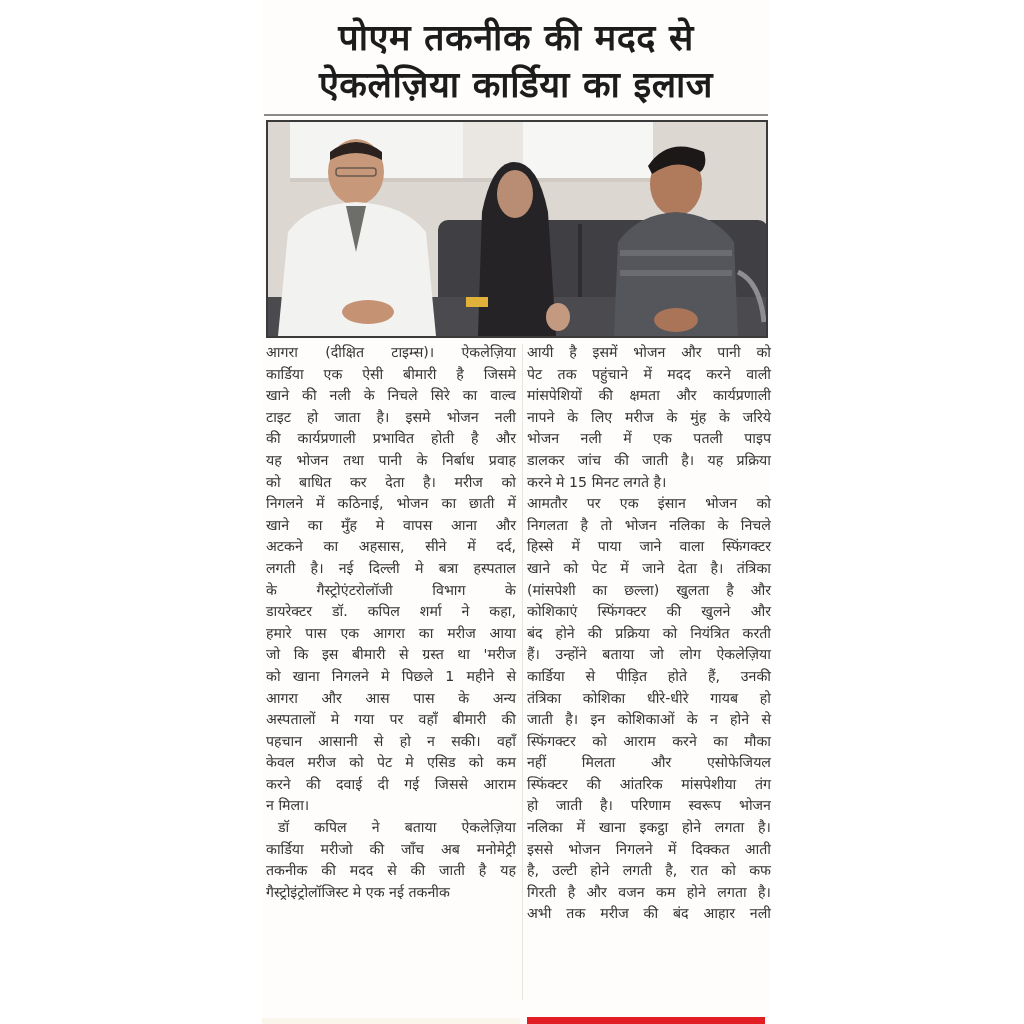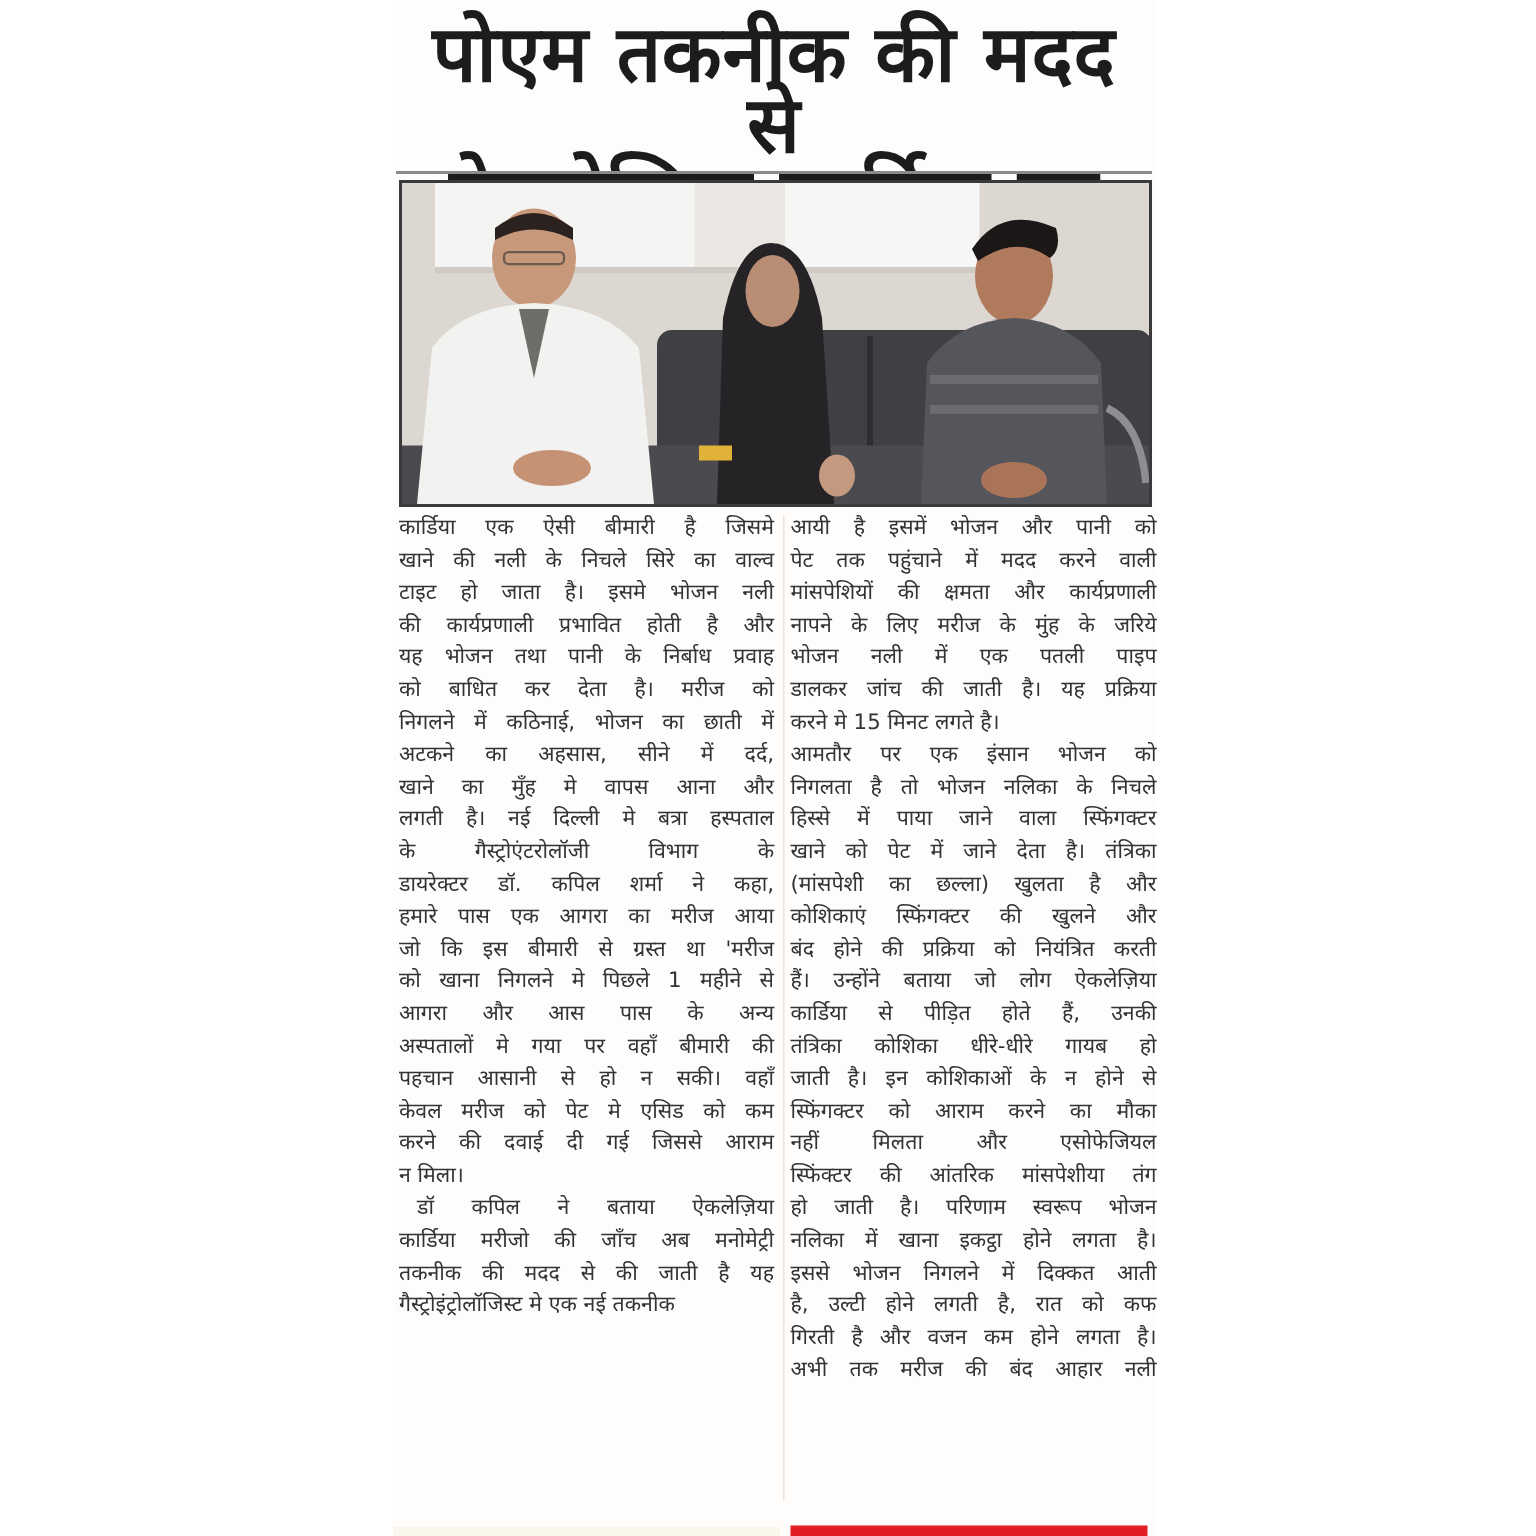--- a/index.html
+++ b/index.html
@@ -9,21 +9,21 @@
       font-family: "DejaVu Sans", "Liberation Sans", sans-serif;
       color: #2b2b2b;
     }
     .clip {
       position: absolute; left: 262px; top: 0; width: 508px; height: 1024px;
       background: #fefdfb;
     }
     .headline {
       position: absolute; left: 262px; top: 14px; width: 508px;
       text-align: center; font-weight: bold; color: #1c1c1c;
-      font-size: 52px; line-height: 47px; letter-spacing: 0.5px;
+      font-size: 36px; line-height: 47px; letter-spacing: 0.5px;
       font-family: "DejaVu Sans", sans-serif;
     }
     .headline-rule {
       position: absolute; left: 264px; top: 114px; width: 504px; height: 2px;
       background: #8a8a8a;
     }
     .photo {
       position: absolute; left: 266px; top: 120px; width: 502px; height: 218px;
       border: 2px solid #3a3a3a; box-sizing: border-box; overflow: hidden;
       background: #d9d5d0;
@@ -96,29 +96,30 @@
     <rect x="352" y="148" width="112" height="6" fill="#6b6c72"></rect>
     <ellipse cx="408" cy="198" rx="22" ry="12" fill="#a97458"></ellipse>
 
     <path d="M470 150 Q492 160 496 200" stroke="#8d8d92" stroke-width="5" fill="none"></path>
   </svg>
 </div>
 
 <div class="col-divider"></div>
 
 <div class="col col-left" id="col-left">
+    <span class="line">आगरा (दीक्षित टाइम्स)। ऐकलेज़िया</span>
     <span class="line">कार्डिया एक ऐसी बीमारी है जिसमे</span>
     <span class="line">खाने की  नली के निचले सिरे का वाल्व</span>
     <span class="line">टाइट हो जाता है। इसमे भोजन नली</span>
     <span class="line">की कार्यप्रणाली प्रभावित होती है और</span>
     <span class="line">यह भोजन तथा पानी के निर्बाध प्रवाह</span>
     <span class="line">को बाधित कर देता है। मरीज को</span>
     <span class="line">निगलने में कठिनाई, भोजन का छाती में</span>
+    <span class="line">खाने का मुँह मे वापस आना  और</span>
     <span class="line">अटकने का अहसास, सीने में दर्द,</span>
-    <span class="line">खाने का मुँह मे वापस आना  और</span>
     <span class="line">लगती है। नई दिल्ली मे बत्रा हस्पताल</span>
     <span class="line">के गैस्ट्रोएंटरोलॉजी विभाग के</span>
     <span class="line">डायरेक्टर डॉ. कपिल शर्मा ने कहा,</span>
     <span class="line">हमारे पास एक आगरा का मरीज आया</span>
     <span class="line">जो कि इस बीमारी से ग्रस्त था 'मरीज</span>
     <span class="line">को खाना निगलने मे पिछले 1 महीने से</span>
     <span class="line">आगरा और आस पास के अन्य</span>
     <span class="line">अस्पतालों मे गया पर वहाँ बीमारी की</span>
     <span class="line">पहचान आसानी से हो न सकी। वहाँ</span>
     <span class="line">केवल मरीज को  पेट मे एसिड को कम</span>

